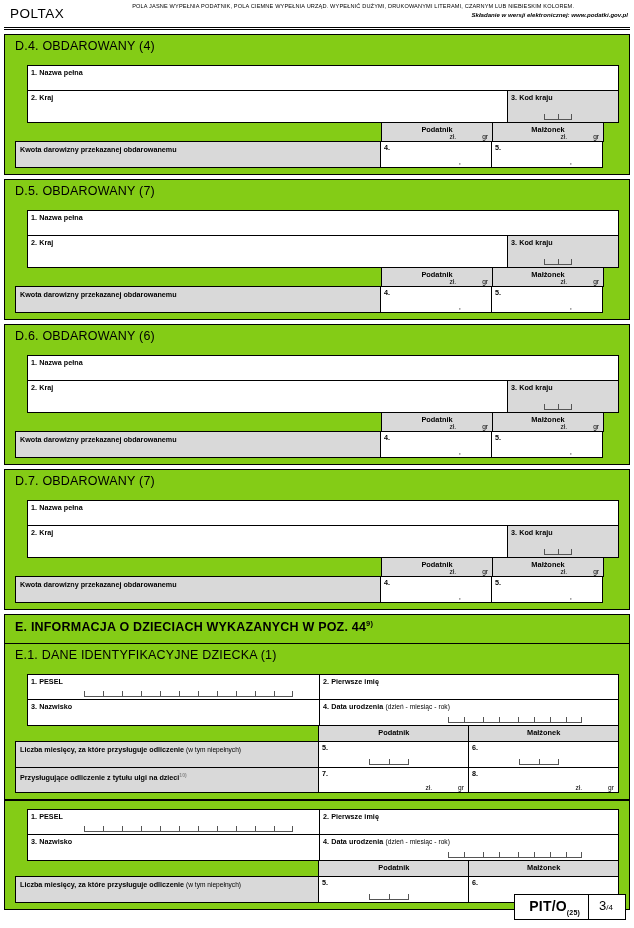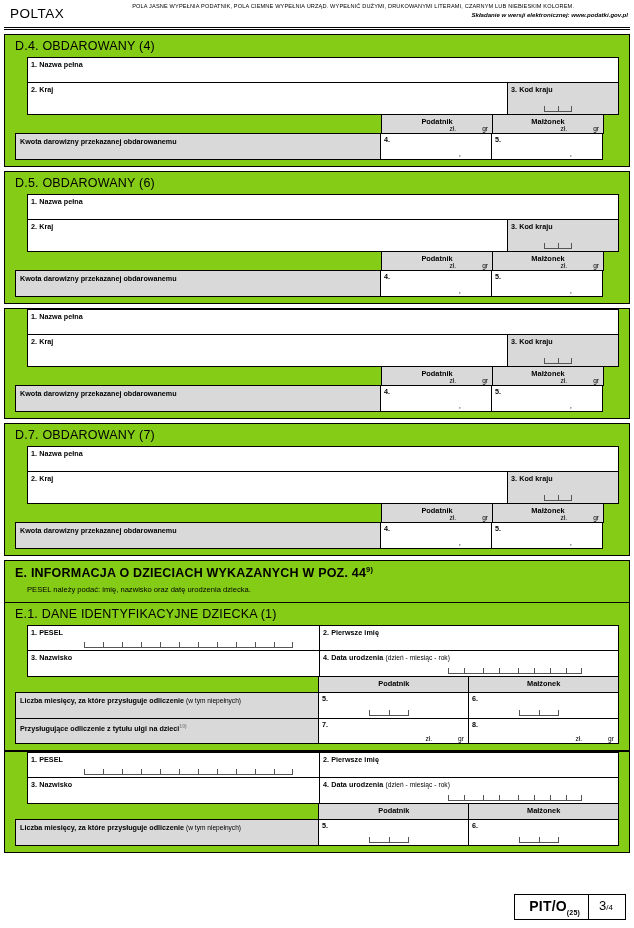--- a/index.html
+++ b/index.html
@@ -43,21 +43,21 @@
     background: #84cc16;
     margin-top: 4px;
     position: relative;
   }
   .sec-title {
     font-size: 12.5px; padding: 4px 0 4px 10px;
     letter-spacing: .2px;
   }
   .sec-title .sup { font-size: 7.5px; vertical-align: super; }
 
-  .inner { padding: 0 10px 6px 22px; }
+  .inner { padding: 0 10px 6px 22px; margin-top: 8px; }
 
   
   .fbox {
     background:#fff; border:1.1px solid #000; position:relative;
   }
   .flabel {
     font-size: 7.2px; font-weight: bold; padding: 2px 0 0 3px;
     letter-spacing: .05px; line-height: 9px;
   }
   .flabel .light { font-weight: normal; font-size: 6.6px; }
@@ -164,21 +164,21 @@
           <div class="comma">,</div>
         </div>
         <div class="fbox" style="width:112px;height:27px;margin-left:-1px;position:relative">
           <div class="numlbl">5.</div>
           <div class="comma">,</div>
         </div>
       </div>
     </div>
       </div>
       <div class="section">
-    <div class="sec-title">D.5. OBDAROWANY (6)</div>
+    <div class="sec-title">D.5. OBDAROWANY (7)</div>
     <div class="inner">
       <div class="fbox" style="height:26px">
         <div class="flabel">1. Nazwa pełna</div>
       </div>
       <div class="row" style="margin-top:-1px">
         <div class="fbox" style="flex:1;height:33px">
           <div class="flabel">2. Kraj</div>
         </div>
         <div class="gbox" style="width:112px;height:33px;margin-left:-1px;position:relative">
           <div class="flabel">3. Kod kraju</div>
@@ -208,20 +208,21 @@
           <div class="comma">,</div>
         </div>
         <div class="fbox" style="width:112px;height:27px;margin-left:-1px;position:relative">
           <div class="numlbl">5.</div>
           <div class="comma">,</div>
         </div>
       </div>
     </div>
       </div>
       <div class="section">
+    <div class="sec-title">D.6. OBDAROWANY (6)</div>
     <div class="inner">
       <div class="fbox" style="height:26px">
         <div class="flabel">1. Nazwa pełna</div>
       </div>
       <div class="row" style="margin-top:-1px">
         <div class="fbox" style="flex:1;height:33px">
           <div class="flabel">2. Kraj</div>
         </div>
         <div class="gbox" style="width:112px;height:33px;margin-left:-1px;position:relative">
           <div class="flabel">3. Kod kraju</div>
@@ -299,21 +300,20 @@
           <div class="comma">,</div>
         </div>
       </div>
     </div>
       </div>
     </div>
   <div id="e-container">
       <div class="section" style="border-bottom: none;">
   <div class="sec-title" style="font-weight:bold;font-size:12.5px">E. INFORMACJA O DZIECIACH WYKAZANYCH W POZ. 44<span class="sup">9)</span></div>
   <div class="intro">
-    <div>PESEL należy podać: imię, nazwisko oraz datę urodzenia dziecka.</div>
   </div>
       </div>
       <div class="section" style="margin-top: 0px;">
     <div class="sec-title">E.1. DANE IDENTYFIKACYJNE DZIECKA (1)</div>
     <div class="inner">
       <div class="row">
         <div class="fbox" style="flex:1;height:26px;position:relative">
           <div class="flabel">1. PESEL</div>
           <div class="ticks" style="left:56px">
             <div class="c" style="width:19px"></div>

